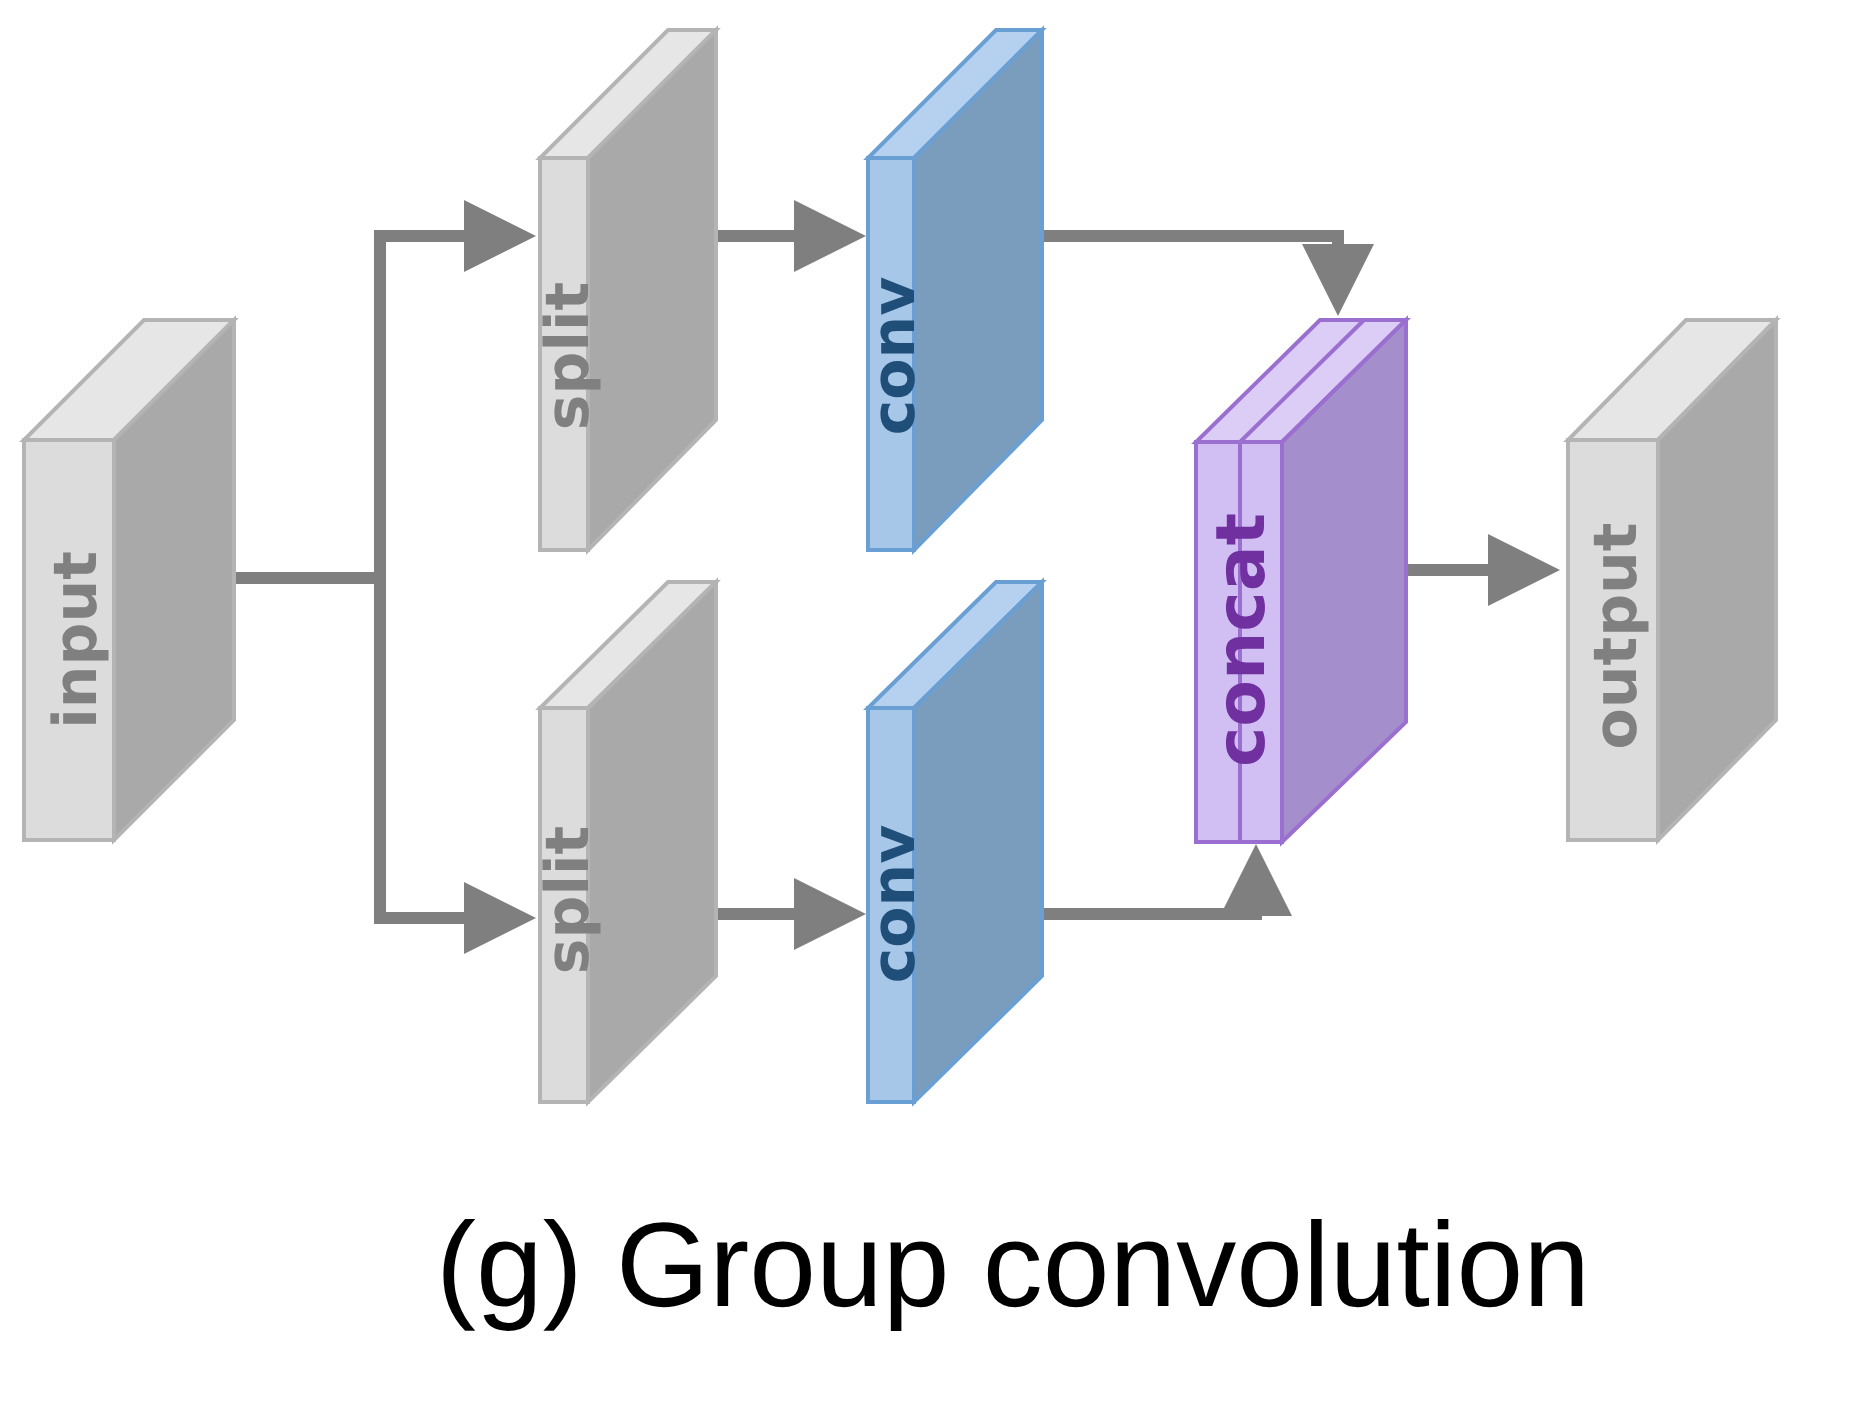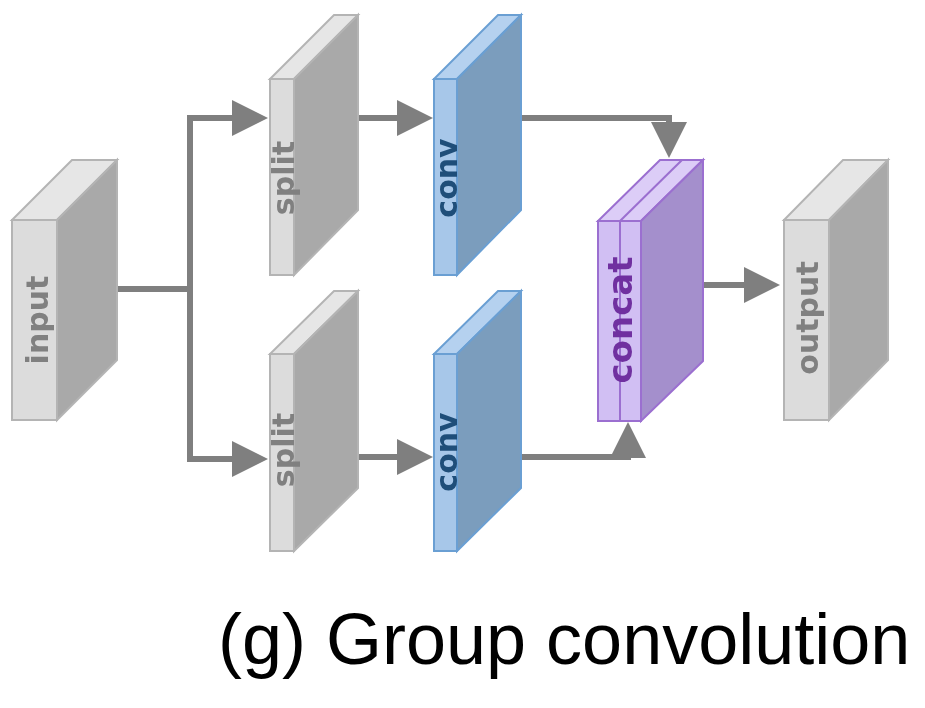--- a/index.html
+++ b/index.html
@@ -1,19 +1,19 @@
 <!DOCTYPE html>
 <html><head>
 <meta charset="utf-8">
 <style>
   html, body { margin: 0; padding: 0; background: #ffffff; }
   body { width: 925px; height: 708px; position: relative; overflow: hidden; }
   svg { position: absolute; left: 0; top: 0; }
   .blk-label { font-family: "DejaVu Sans", sans-serif; font-weight: bold; }
-  .caption { position: absolute; left: 218px; top: 598px; font-family: "Liberation Sans", sans-serif; font-size: 72px; color: #000; white-space: nowrap; letter-spacing: 0px; }
+  .caption { position: absolute; left: 218px; top: 598px; font-family: "Liberation Sans", sans-serif; font-size: 60px; color: #000; white-space: nowrap; letter-spacing: 0px; }
 </style>
 </head>
 <body>
 
 <svg width="925" height="708" viewBox="0 0 925 708">
   <defs>
     <marker id="arrowhead" markerWidth="6" markerHeight="6" refX="3" refY="3" orient="auto" markerUnits="strokeWidth">
       <path d="M0,0 L6,3 L0,6 z" fill="#7f7f7f"></path>
     </marker>
   </defs>

